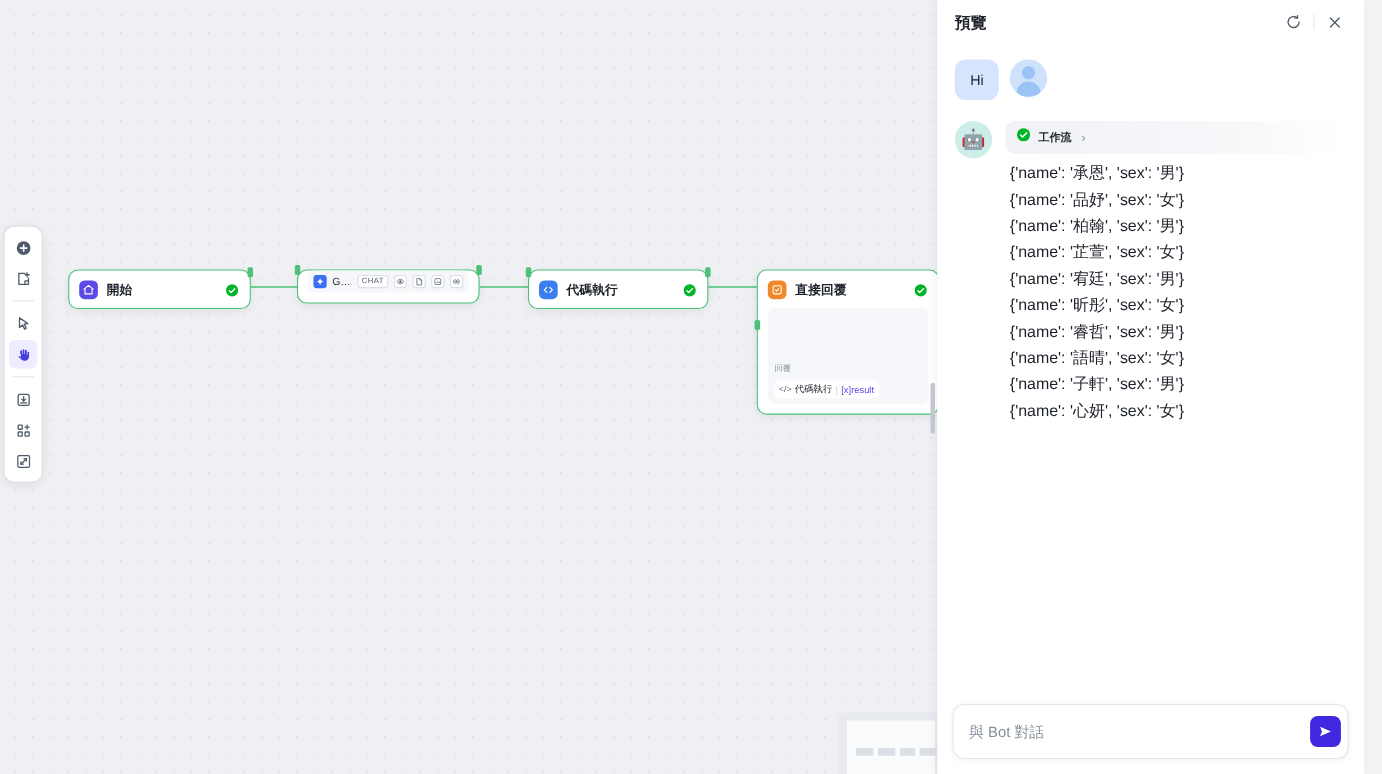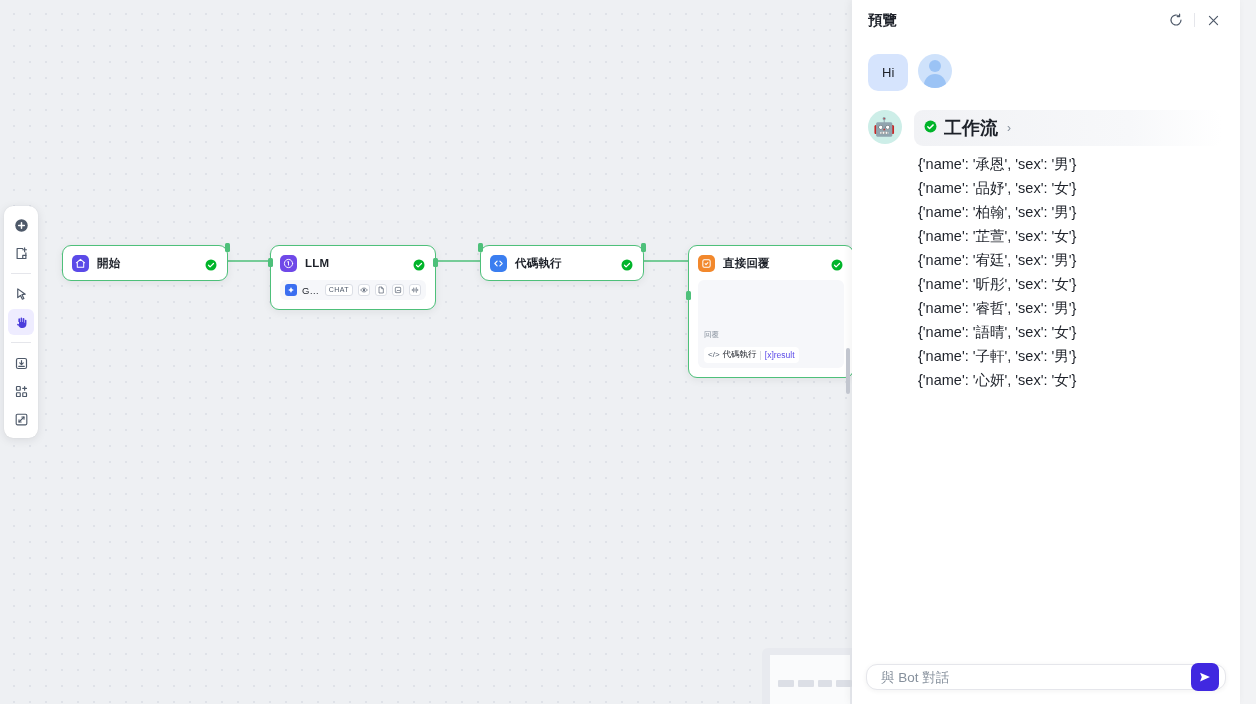--- a/index.html
+++ b/index.html
@@ -168,32 +168,32 @@
     width: 34px; height: 34px; border-radius: 50%; flex: 0 0 34px;
     background: #cdeee8; display: flex; align-items: center; justify-content: center;
     font-size: 18px; line-height: 1;
   }
   .bot-content { flex: 1 1 auto; min-width: 0; }
   .wf-row {
     display: flex; align-items: center; gap: 7px;
     background: linear-gradient(90deg, #f1f2f5 0%, #f7f8fa 70%, #ffffff 100%);
     border-radius: 9px; padding: 6px 10px; cursor: pointer;
   }
-  .wf-label { font-size: 18px; color: #1d2129; font-weight: 600; }
+  .wf-label { font-size: 10px; color: #1d2129; font-weight: 600; }
   .wf-chev { color: #86909c; font-size: 12px; margin-left: 2px; }
   .result-list { padding: 6px 0 0 4px; }
   .result-line {
     font-size: 14.5px; color: #1d2129; line-height: 24px; white-space: nowrap;
   }
 
   .composer { padding: 10px 14px 14px 14px; flex: 0 0 auto; }
   .composer-inner {
     position: relative; background: #fff; border: 1px solid #e5e6eb;
     border-radius: 11px; box-shadow: 0 1px 5px rgba(28,31,35,.06);
-    height: 26px; display: flex; align-items: center; padding: 0 52px 0 14px;
+    height: 50px; display: flex; align-items: center; padding: 0 52px 0 14px;
   }
   .composer-input {
     border: none; outline: none; width: 100%; font-size: 13.5px; color: #1d2129;
     font-family: inherit; background: transparent;
   }
   .composer-input::placeholder { color: #86909c; }
   .send-btn {
     position: absolute; right: 6px; top: 50%; margin-top: -14px;
     width: 28px; height: 28px; border-radius: 7px; background: #4028e0;
     display: flex; align-items: center; justify-content: center;
@@ -226,36 +226,20 @@
           <svg width="12" height="12" viewBox="0 0 24 24">
               <circle cx="12" cy="12" r="11" fill="#00b42a"></circle>
               <path d="M7 12.5l3.2 3.2L17 9" stroke="#fff" stroke-width="2.4" fill="none" stroke-linecap="round" stroke-linejoin="round"></path>
             </svg>
         </span>
       </div>
       <div class="port right"></div>
     </div>
 
     <div class="node" style="left:270px; top:245px; width:166px;">
-      <div class="node-head">
-        <span class="node-ico ico-violet">
-          <svg width="11" height="11" viewBox="0 0 24 24" fill="none" stroke="#fff" stroke-width="2" stroke-linecap="round">
-            <circle cx="12" cy="12" r="9"></circle>
-              <path d="M12 8.5v7"></path>
-              <path d="M10 8.5h2"></path>
-          </svg>
-        </span>
-        <span class="node-title">LLM</span>
-        <span class="node-check">
-          <svg width="12" height="12" viewBox="0 0 24 24">
-              <circle cx="12" cy="12" r="11" fill="#00b42a"></circle>
-              <path d="M7 12.5l3.2 3.2L17 9" stroke="#fff" stroke-width="2.4" fill="none" stroke-linecap="round" stroke-linejoin="round"></path>
-            </svg>
-        </span>
-      </div>
       <div class="node-body">
         <div class="model-row">
           <span class="model-ico">
             <svg width="8" height="8" viewBox="0 0 24 24" fill="#fff">
                 <path d="M12 2c.6 5.2 4.8 9.4 10 10-5.2.6-9.4 4.8-10 10-.6-5.2-4.8-9.4-10-10 5.2-.6 9.4-4.8 10-10z"></path>
               </svg>
           </span>
           <span class="model-name">Gemini ...</span>
           <span class="chip-chat">CHAT</span>
           <span class="cap">

